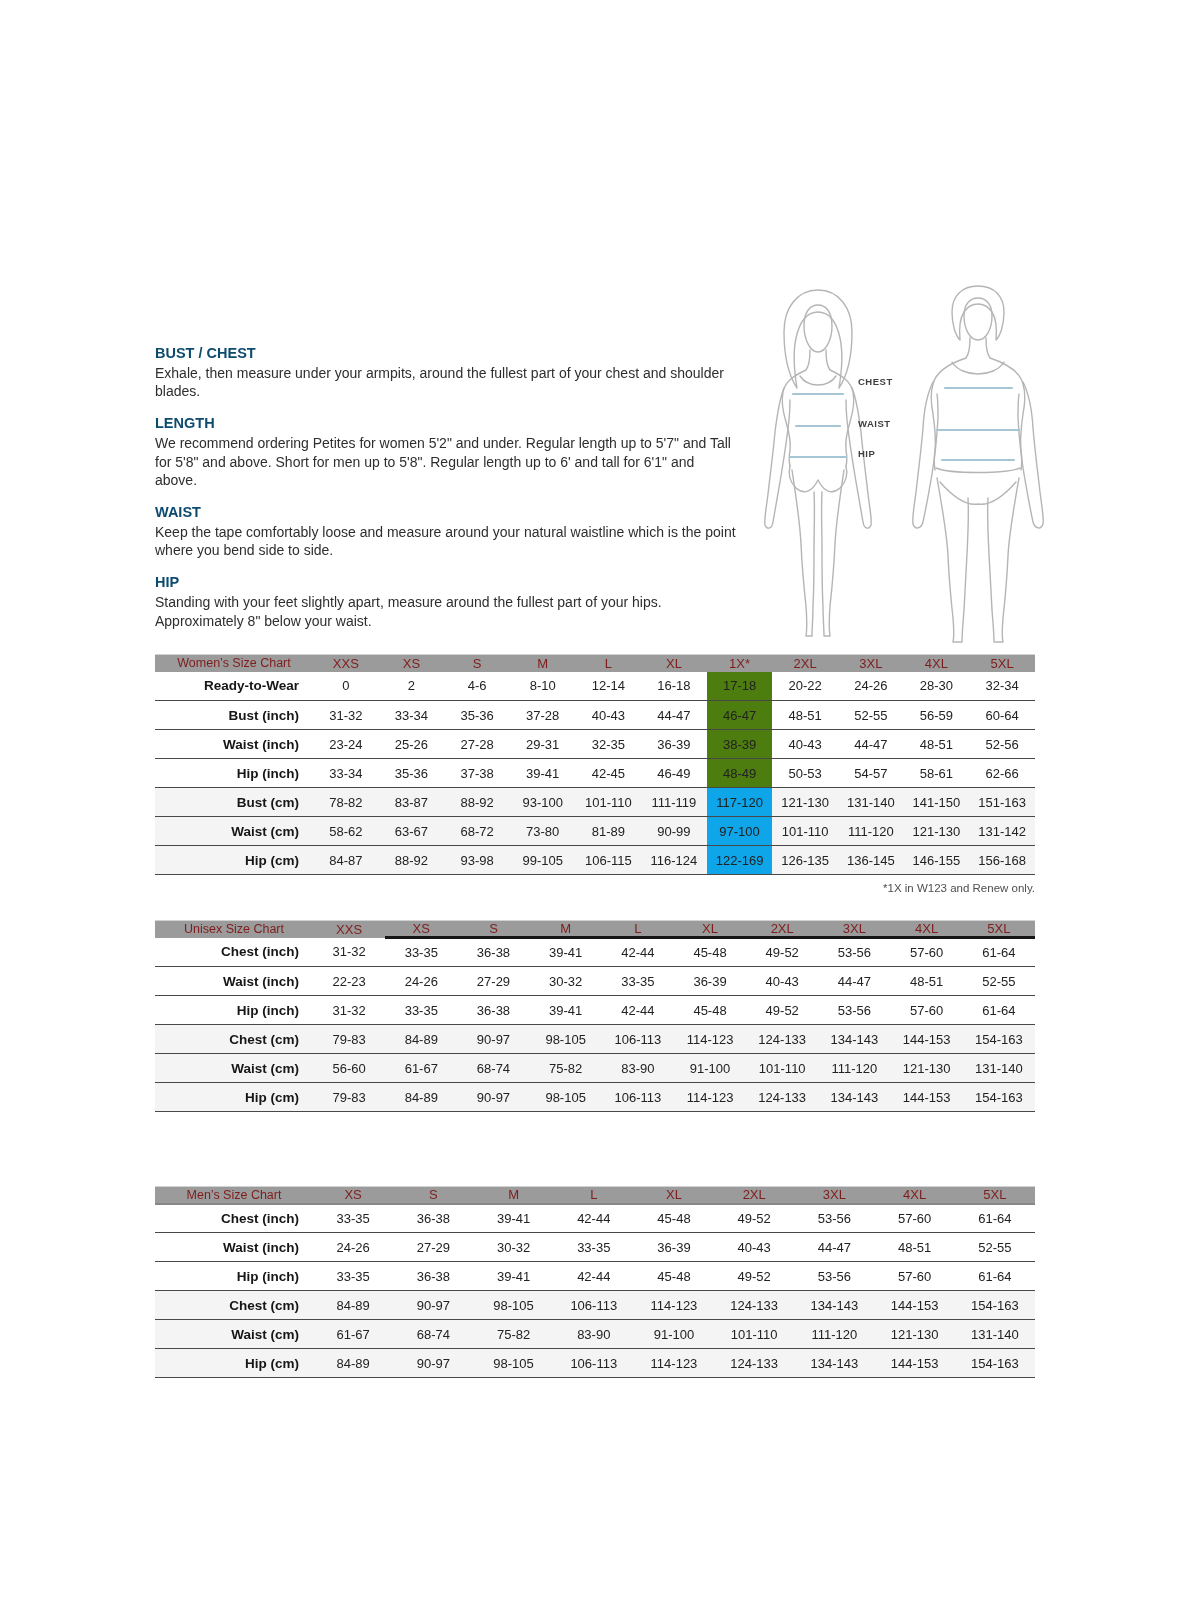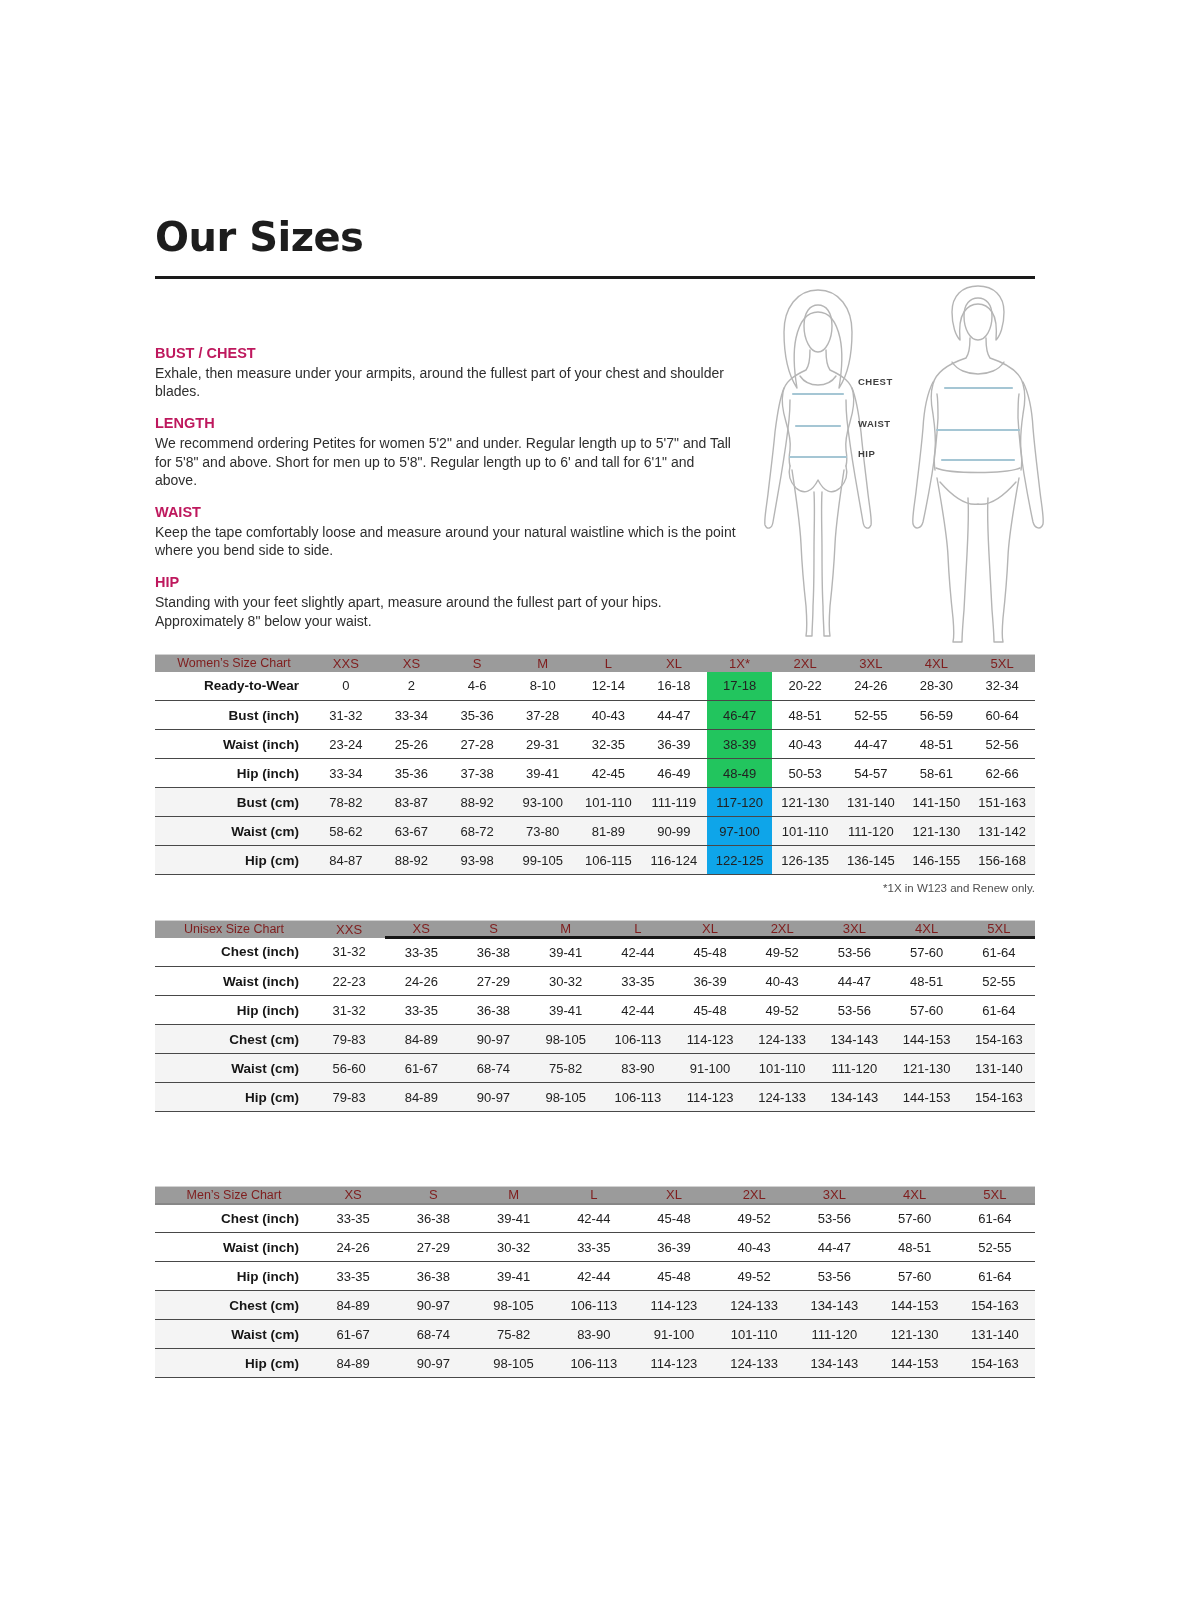--- a/index.html
+++ b/index.html
@@ -10,21 +10,21 @@
   }
   
   .title-block { position:absolute; left:155px; top:214px; width:880px;
     padding-bottom:16px; border-bottom:3px solid #1a1a1a; }
   .title-block h1 { font-size:40px; font-weight:800; color:#1d1d1d; letter-spacing:-0.5px;
     font-family:"DejaVu Sans","Liberation Sans",sans-serif; }
   
   .howto { position:absolute; left:155px; top:302px; width:600px;
     font-size:15px; font-weight:bold; color:#111; }
   .sections { position:absolute; left:155px; top:345px; width:585px; }
-  .m-section h3 { font-size:14.5px; font-weight:bold; color:#be185d; margin-bottom:3px; }
+  .m-section h3 { font-size:14.5px; font-weight:bold; color:#0c4a6e; margin-bottom:3px; }
   .m-section p { font-size:14px; line-height:1.3; color:#2e2e2e; margin-bottom:15px; }
   
   .figures { position:absolute; left:740px; top:282px; width:335px; height:366px; }
   .figures svg { position:absolute; top:0; }
   .fig-woman { left:0; }
   .fig-man { left:150px; }
   .fig-label { position:absolute; left:118px; width:56px; text-align:left;
     font-size:9.5px; font-weight:bold; color:#3f3f3f; letter-spacing:0.5px; }
   .fig-label.chest { top:94px; }
   .fig-label.waist { top:136px; }
@@ -43,32 +43,29 @@
   table.size-table thead th.table-name { font-size:12.5px; text-align:center; }
   table.size-table thead th.hdr-u { border-bottom:3px solid #161616; }
   table.tbl-men thead th { border-bottom:2px solid #878787; }
   table.size-table tbody td {
     height:29px; text-align:center; vertical-align:middle;
     font-size:13px; color:#222; border-bottom:1.5px solid #484848; }
   .wrap-unisex tbody td, .wrap-men tbody td { height:30px; }
   table.size-table td.rowlabel { text-align:right; padding-right:14px;
     font-weight:bold; color:#161616; font-size:13.5px; }
   table.size-table tr.shaded td { background:#f4f4f4; }
-  table.size-table td.hl { background:#22c55e; }
+  table.size-table td.hl { background:#4d7c0f; }
   table.size-table tr.shaded td.hl { background:#0ea5e9; }
   .footnote { margin-top:7px; text-align:right; font-size:11.5px; color:#4f4f4f; }
 </style>
 </head>
 <body>
 
 <div class="page">
 
-  <div class="title-block">
-    <h1>Our Sizes</h1>
-  </div>
 
 
   <div class="sections">
     <div class="m-section">
       <h3>BUST / CHEST</h3>
       <p>Exhale, then measure under your armpits, around the fullest part of your chest and shoulder blades.</p>
     </div>
     <div class="m-section">
       <h3>LENGTH</h3>
       <p>We recommend ordering Petites for women 5'2" and under. Regular length up to 5'7" and Tall for 5'8" and above. Short for men up to 5'8". Regular length up to 6' and tall for 6'1" and above.</p>
@@ -230,21 +227,21 @@
             <td>131-142</td>
           </tr>
           <tr class="shaded">
             <td class="rowlabel">Hip (cm)</td>
             <td>84-87</td>
             <td>88-92</td>
             <td>93-98</td>
             <td>99-105</td>
             <td>106-115</td>
             <td>116-124</td>
-            <td class="hl">122-125</td>
+            <td class="hl">122-169</td>
             <td>126-135</td>
             <td>136-145</td>
             <td>146-155</td>
             <td>156-168</td>
           </tr>
         </tbody>
       </table>
     <div class="footnote">*1X in W123 and Renew only.</div>
   </div>
 

